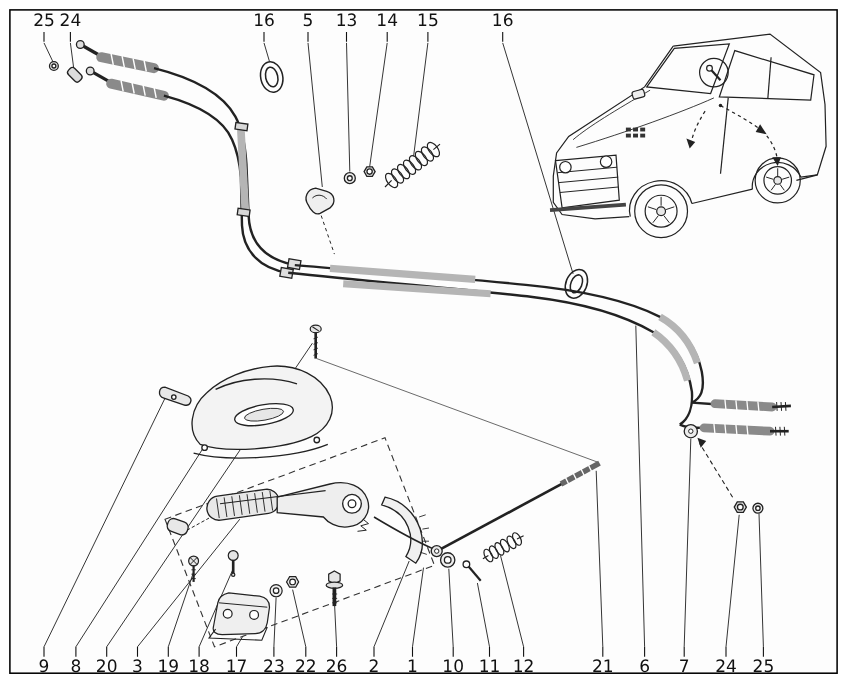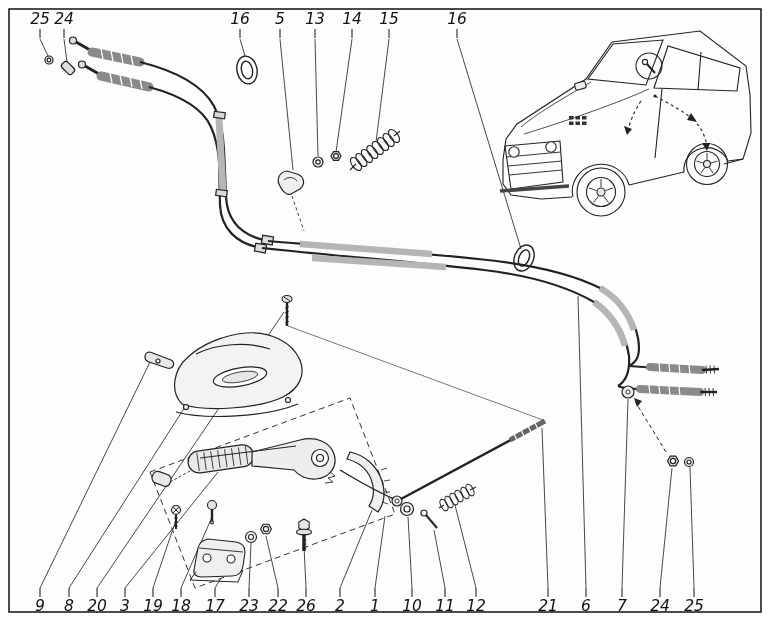--- a/index.html
+++ b/index.html
@@ -1,17 +1,17 @@
 <!DOCTYPE html>
 <html><head>
 <meta charset="utf-8">
 <style>
   html,body{margin:0;padding:0;background:#ffffff;}
   .page{position:relative;width:770px;height:621px;background:#ffffff;
-        font-family:"DejaVu Sans","Liberation Sans",sans-serif;overflow:hidden;font-style:italic;}
+        font-family:"DejaVu Sans","Liberation Sans",sans-serif;overflow:hidden;}
   .page svg{position:absolute;left:0;top:0;}
   text.co{font-size:15.5px;fill:#111;text-anchor:middle;}
 </style>
 </head>
 <body>
 
 <div class="page">
 <svg width="770" height="621" viewBox="0 0 770 621">
 
   <rect x="9" y="9" width="752" height="603" stroke="#000" stroke-width="1.4" fill="#fdfdfd"></rect>

